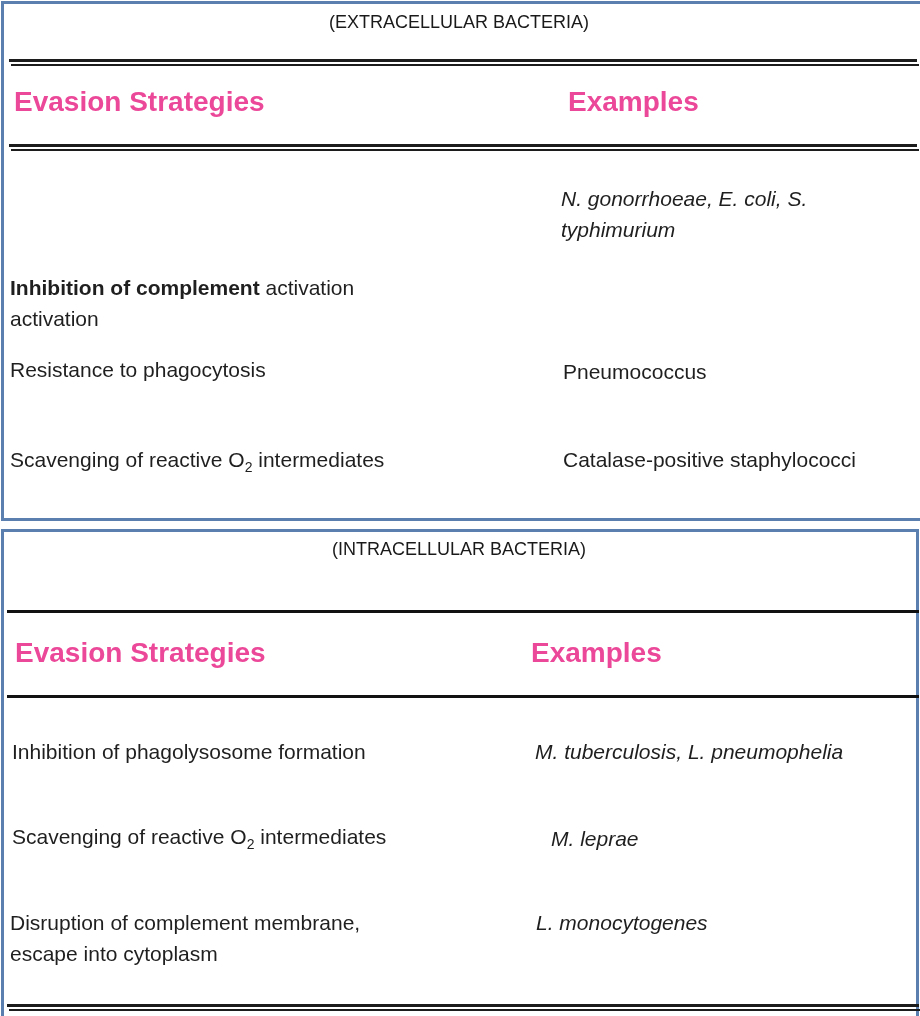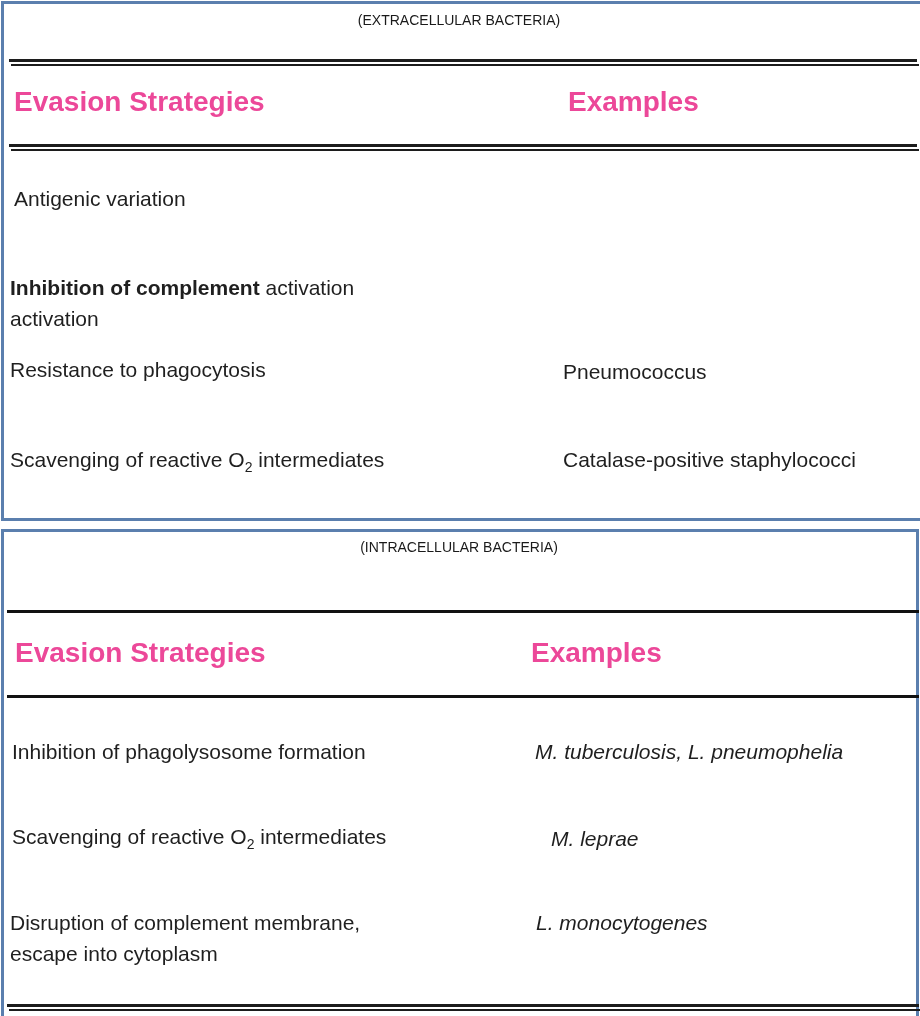--- a/index.html
+++ b/index.html
@@ -33,21 +33,21 @@
       top: 529px;
       width: 918px;
       height: 564px;
       border-bottom-width: 3px;
     }
     .caption {
       position: absolute;
       left: 0;
       width: 910px;
       text-align: center;
-      font-size: 14px;
+      font-size: 18px;
       color: #1a1a1a;
     }
     .rule-double {
       position: absolute;
       height: 0;
       border-top: 3px solid #1c1c1c;
     }
     .rule-double::after {
       content: "";
       position: absolute;
@@ -84,21 +84,24 @@
 <div class="panel" id="panel-extra">
   <div class="caption" style="top:8px;">(EXTRACELLULAR BACTERIA)</div>
 
   <div class="rule-double" style="left:5px; width:908px; top:55px;"></div>
 
   <div class="hdr" style="left:10px; top:82px;">Evasion Strategies</div>
   <div class="hdr" style="left:564px; top:82px;">Examples</div>
 
   <div class="rule-double" style="left:5px; width:908px; top:140px;"></div>
 
-  <div class="cell" style="left:10px; top:179px;">Antigenic variation</div>
+  <div class="cell ex" style="left:557px; top:179px;">
+    <div>N. gonorrhoeae, E. coli, S.</div>
+    <div>typhimurium</div>
+  </div>
 
   <div class="cell" style="left:6px; top:268px;">
     <div><b>Inhibition of complement</b><span> activation</span></div>
     <div>activation</div>
   </div>
 
   <div class="cell" style="left:6px; top:350px;">Resistance to phagocytosis</div>
   <div class="cell plain" style="left:559px; top:352px;">Pneumococcus</div>
 
   <div class="cell" style="left:6px; top:440px;">

